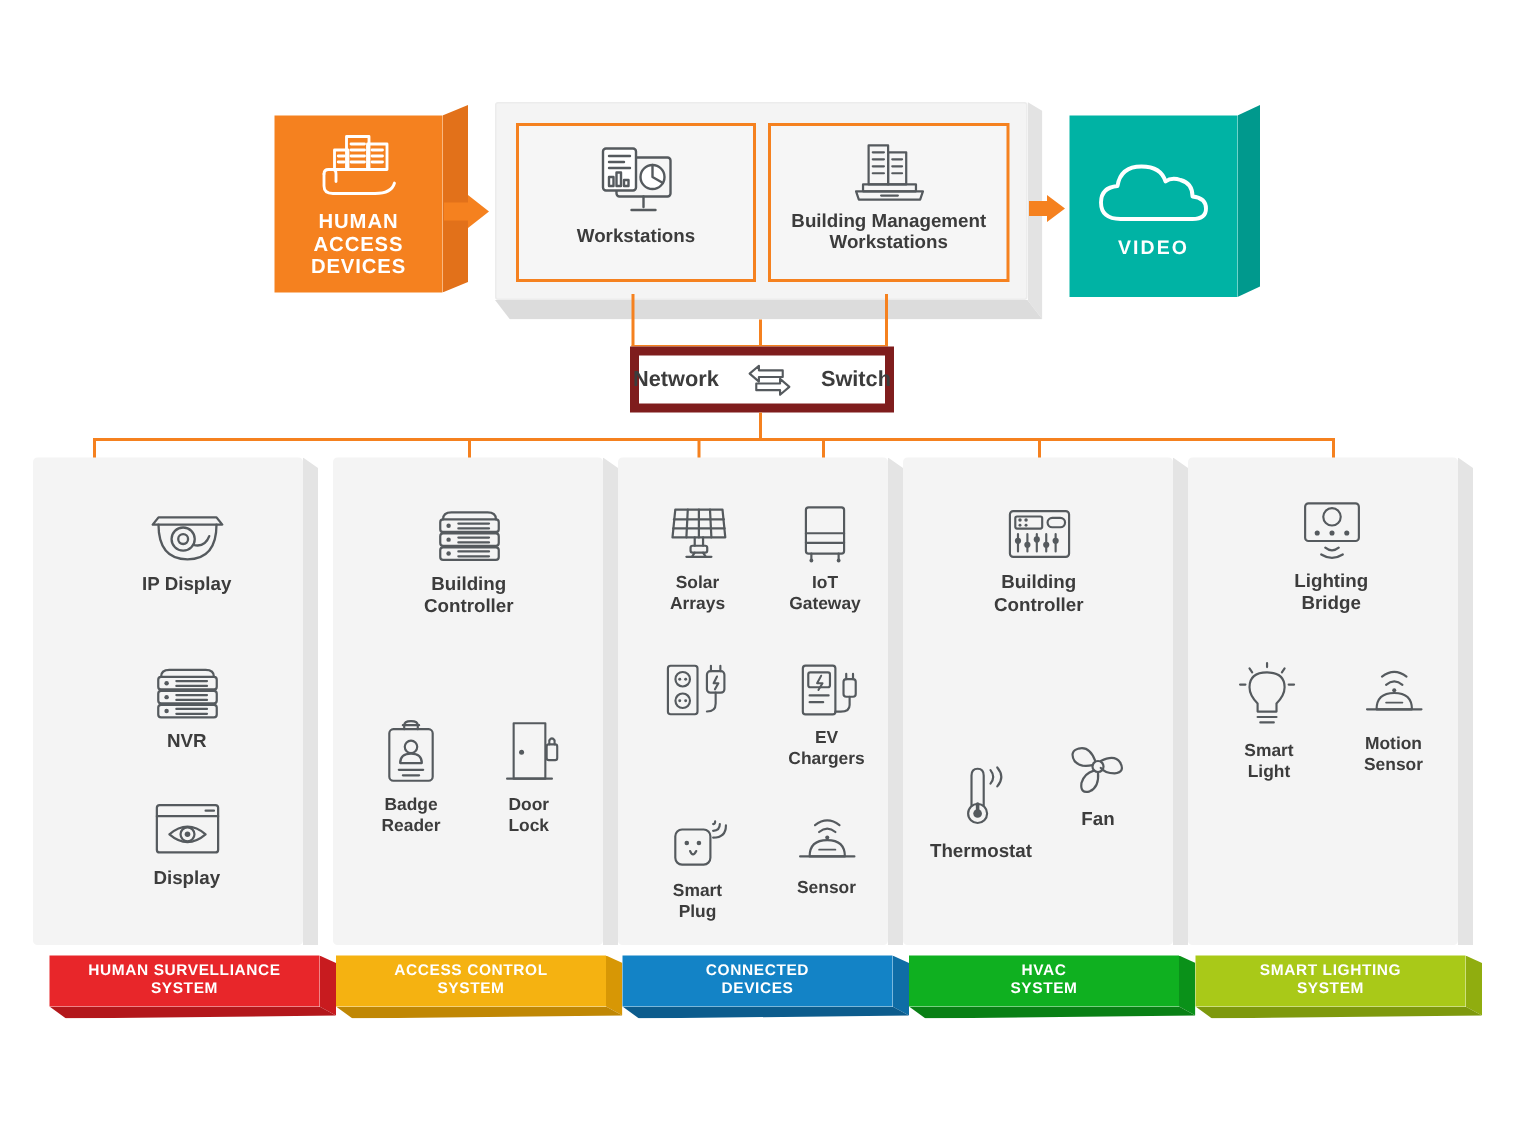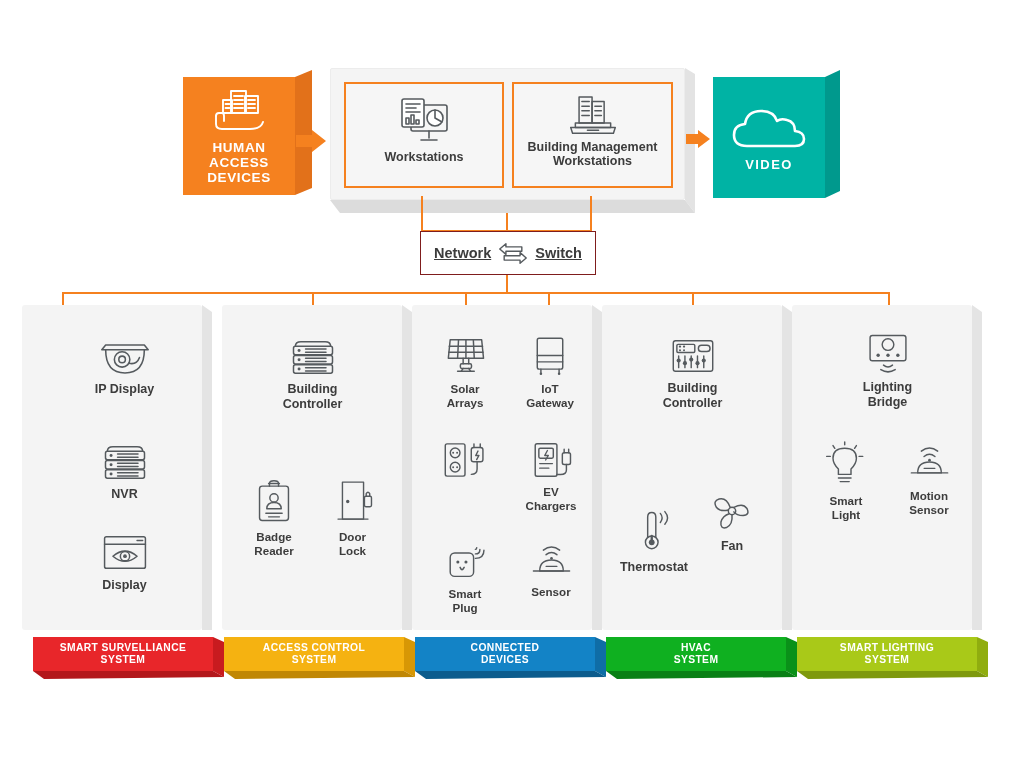--- a/index.html
+++ b/index.html
@@ -70,22 +70,22 @@
   }
   #cloud .cside{
     position:absolute;left:112px;top:0;width:15px;height:128px;background:#00998d;
     clip-path:polygon(0 7px,100% 0,100% 121px,0 128px);
   }
   #cloud .clabel{color:#fff;font-weight:bold;font-size:13px;letter-spacing:1.4px;margin-top:4px;}
 
   
   #netswitch{
     position:absolute;left:420px;top:231px;width:176px;height:44px;
-    border:1px solid #7f1d1d;background:#ffffff;box-sizing:border-box;
-    display:flex;align-items:center;justify-content:center;gap:7px;text-decoration:underline;
+    border:6px solid #7f1d1d;background:#ffffff;box-sizing:border-box;
+    display:flex;align-items:center;justify-content:center;gap:19px;
   }
   #netswitch .nsw{font-size:14.5px;font-weight:bold;color:#3c3c3c;}
 
   
   .col{position:absolute;top:305px;width:180px;height:325px;}
   .col .cfacep{
     position:absolute;left:0;top:0;width:180px;height:325px;
     background:#f4f4f4;border-radius:3px;
   }
   .col .csidep{
@@ -653,21 +653,21 @@
       <div>Motion</div>
         <div>Sensor</div>
     </div>
   </div>
 
   <div class="bar" style="left:33px;">
     <div class="bside" style="background:#C81B1F;"></div>
     <div class="bbot" style="background:#B3171B;"></div>
     <div class="bface" style="background:#E8262A;">
       <div class="btxt">
-        <div>SMART SURVELLIANCE</div>
+        <div>HUMAN SURVELLIANCE</div>
           <div>SYSTEM</div>
       </div>
     </div>
   </div>
 
   <div class="bar" style="left:224px;">
     <div class="bside" style="background:#D79705;"></div>
     <div class="bbot" style="background:#C08704;"></div>
     <div class="bface" style="background:#F5B211;">
       <div class="btxt">

